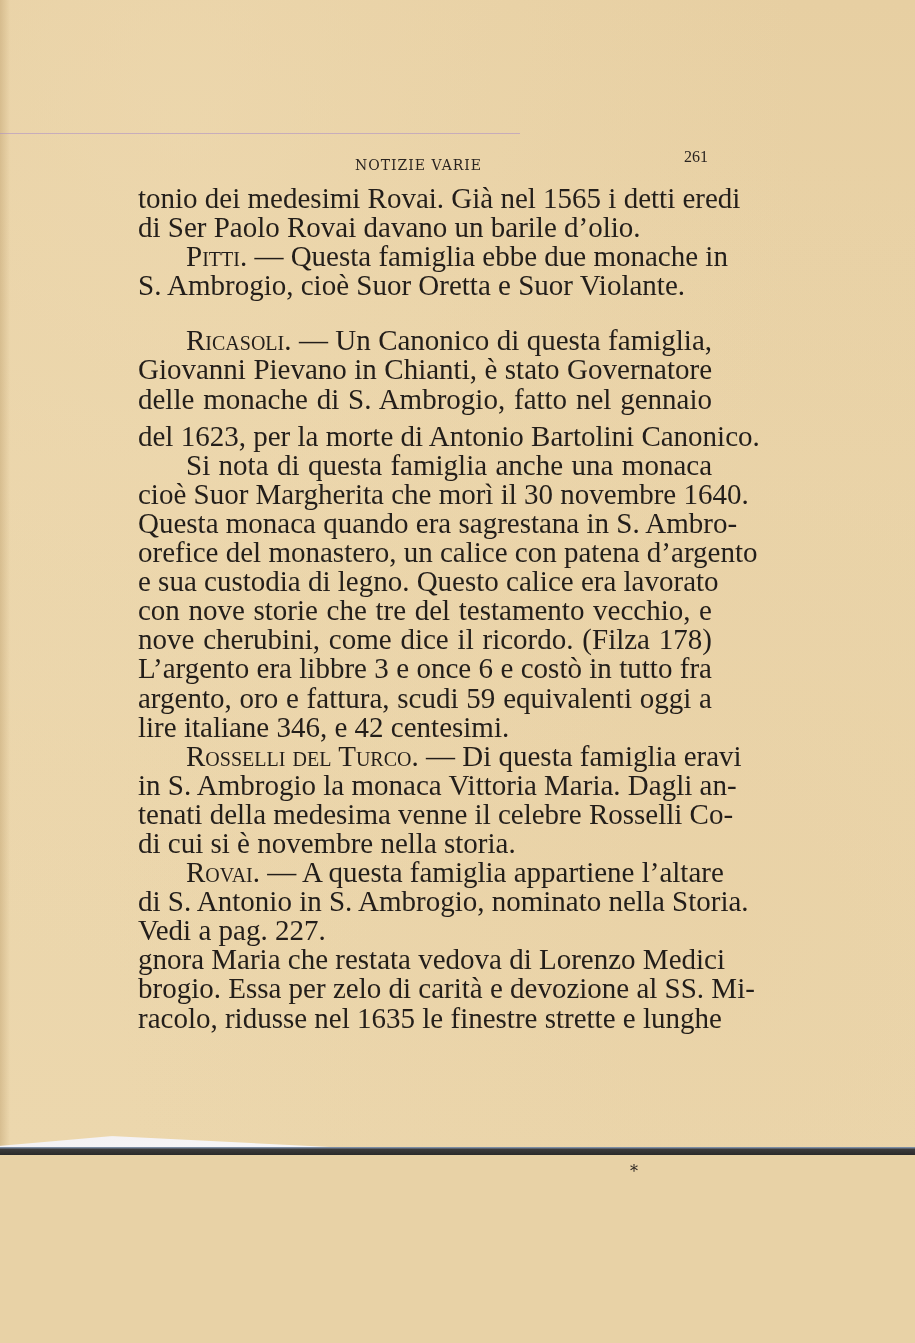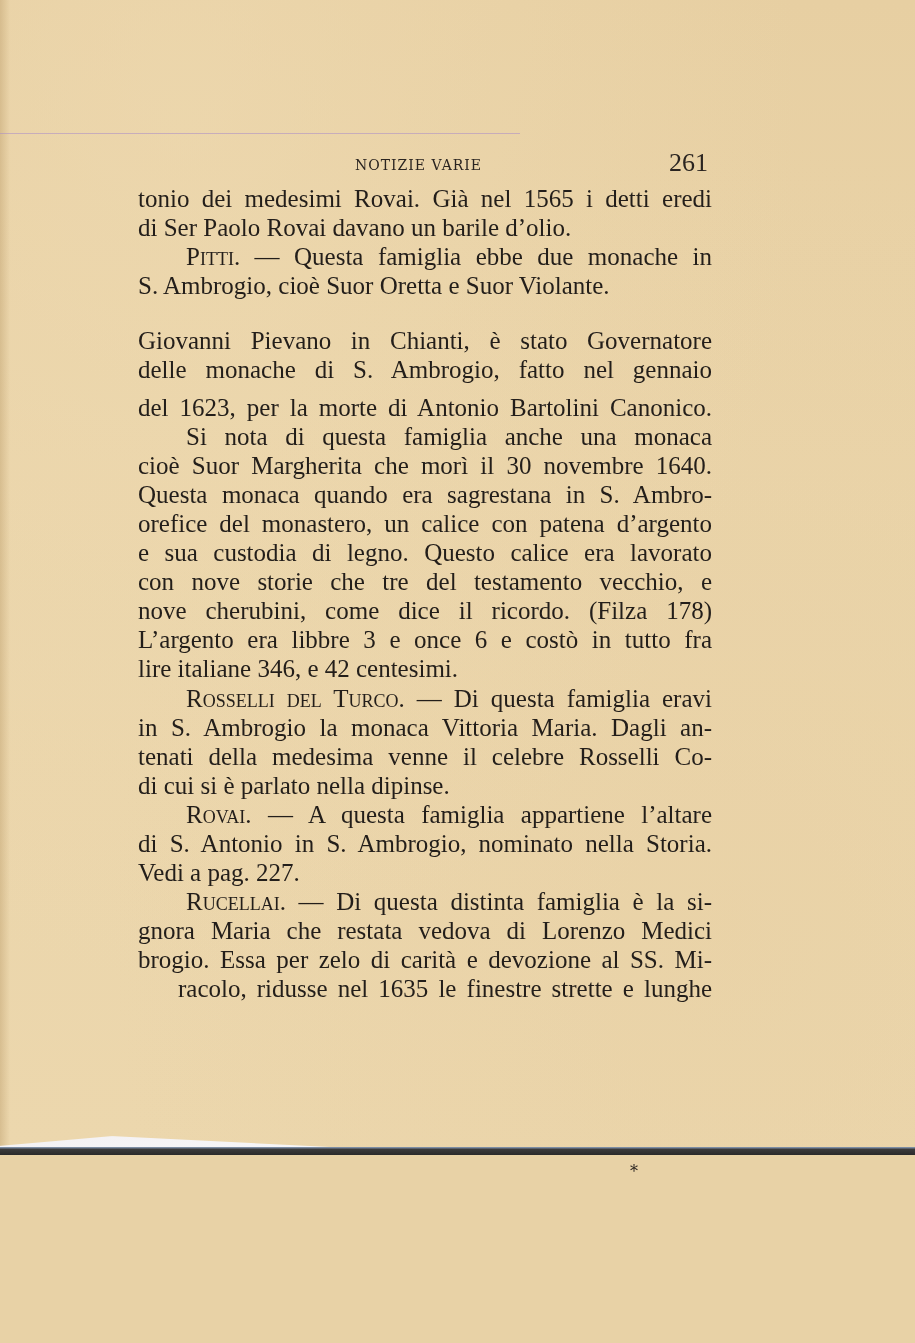--- a/index.html
+++ b/index.html
@@ -36,27 +36,27 @@
   .header {
     position: absolute; left: 138px; top: 148px; width: 570px; height: 28px;
   }
   .running-title {
     position: absolute; left: 217px; top: 9px;
     font-size: 14px; letter-spacing: 1px; color: #2a2420;
     font-family: "DejaVu Serif", serif;
   }
   .page-number {
     position: absolute; right: 0; top: 0;
-    font-size: 26px; color: #2a2420;
+    font-size: 16px; color: #2a2420;
     font-family: "Liberation Serif", serif;
   }
   .body-text {
     position: absolute; left: 138px; top: 184px; width: 574px;
     font-family: "Liberation Serif", serif;
-    font-size: 25px; line-height: 29.1px; color: #231e1a;
+    font-size: 29px; line-height: 29.1px; color: #231e1a;
   }
   .line {
     display: block; white-space: nowrap; text-align: justify;
     text-align-last: justify; height: 29.1px;
   }
   .line.last { text-align-last: left; }
   .indent { padding-left: 48px; }
   .gap { height: 26px; }
   .sc { font-variant: small-caps; }
   .asterisk {
@@ -78,46 +78,47 @@
   <div class="body-text">
 
     <span class="line">tonio dei medesimi Rovai. Già nel 1565 i detti eredi</span>
     <span class="line last">di Ser Paolo Rovai davano un barile d’olio.</span>
 
     <span class="line indent"><span class="sc">Pitti.</span> <span>— Questa famiglia ebbe due monache in</span></span>
     <span class="line last">S. Ambrogio, cioè Suor Oretta e Suor Violante.</span>
 
     <div class="gap"></div>
 
+    <span class="line indent"><span class="sc">Ricasoli.</span> <span>— Un Canonico di questa famiglia,</span></span>
     <span class="line">Giovanni Pievano in Chianti, è stato Governatore</span>
     <span class="line">delle monache di S. Ambrogio, fatto nel gennaio</span>
     <span class="line last" style="text-align-last: justify; margin-top: 8px;">del 1623, per la morte di Antonio Bartolini Canonico.</span>
 
     <span class="line indent">Si nota di questa famiglia anche una monaca</span>
     <span class="line">cioè Suor Margherita che morì il 30 novembre 1640.</span>
     <span class="line">Questa monaca quando era sagrestana in S. Ambro-</span>
     <span class="line">orefice del monastero, un calice con patena d’argento</span>
     <span class="line">e sua custodia di legno. Questo calice era lavorato</span>
     <span class="line">con nove storie che tre del testamento vecchio, e</span>
     <span class="line">nove cherubini, come dice il ricordo. (Filza 178)</span>
     <span class="line">L’argento era libbre 3 e once 6 e costò in tutto fra</span>
+    <span class="line">argento, oro e fattura, scudi 59 equivalenti oggi a</span>
     <span class="line last">lire italiane 346, e 42 centesimi.</span>
 
     <span class="line indent"><span class="sc">Rosselli del Turco.</span> <span>— Di questa famiglia eravi</span></span>
     <span class="line">in S. Ambrogio la monaca Vittoria Maria. Dagli an-</span>
     <span class="line">tenati della medesima venne il celebre Rosselli Co-</span>
-    <span class="line last">di cui si è parlato nella dipinse.</span>
+    <span class="line last">di cui si è novembre nella storia.</span>
 
     <span class="line indent"><span class="sc">Rovai.</span> <span>— A questa famiglia appartiene l’altare</span></span>
     <span class="line">di S. Antonio in S. Ambrogio, nominato nella Storia.</span>
     <span class="line last">Vedi a pag. 227.</span>
 
-    <span class="line indent"><span class="sc">Rucellai.</span> <span>— Di questa distinta famiglia è la si-</span></span>
     <span class="line">gnora Maria che restata vedova di Lorenzo Medici</span>
     <span class="line">brogio. Essa per zelo di carità e devozione al SS. Mi-</span>
-    <span class="line" style="text-align-last: justify; margin-left: 40px;">racolo, ridusse nel 1635 le finestre strette e lunghe</span>
+    <span class="line" style="text-align-last: justify;">racolo, ridusse nel 1635 le finestre strette e lunghe</span>
   </div>
 
   <span class="asterisk">*</span>
 
   <div class="bottom-white"></div>
   <div class="bottom-strip"></div>
 </div>
 
 </body></html>

